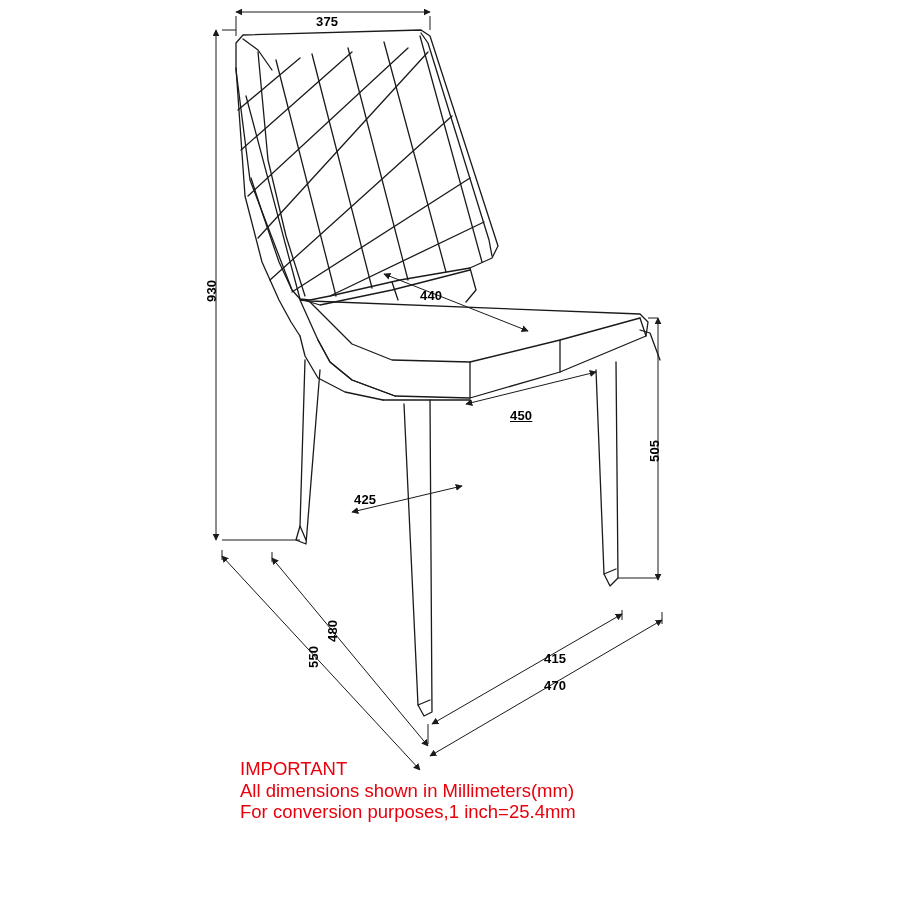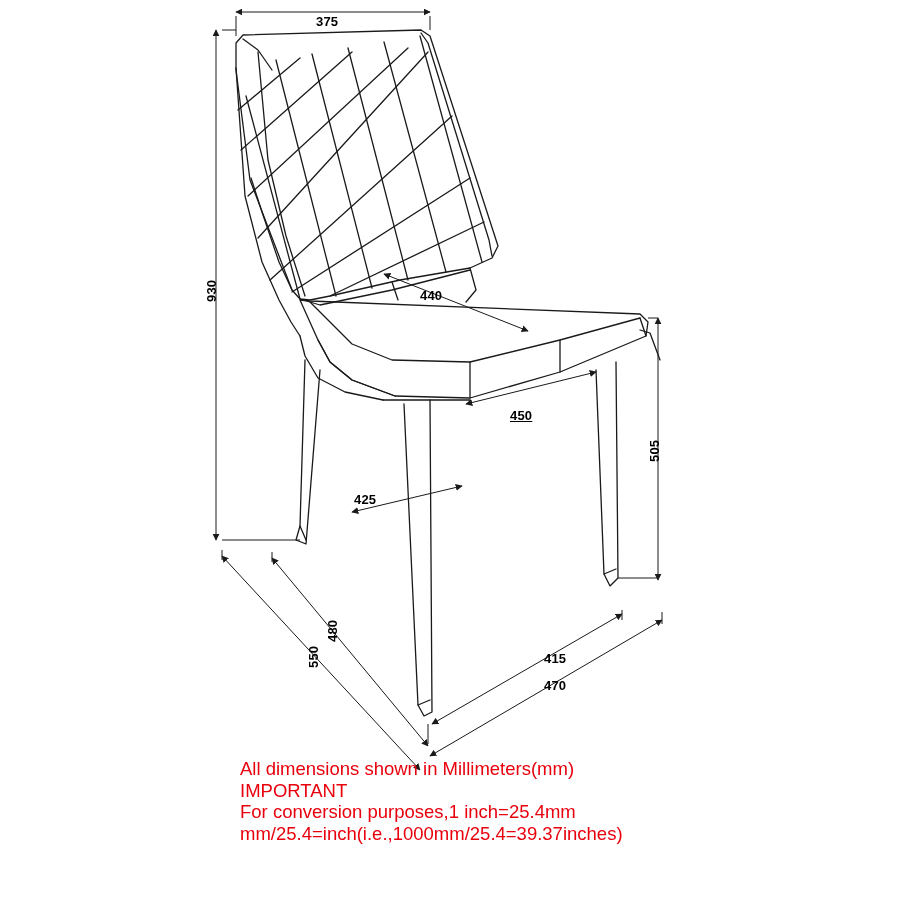--- a/index.html
+++ b/index.html
@@ -169,19 +169,18 @@
 
   <div class="dim-label rot-90" style="left:325px; top:642px;">480</div>
 
   <div class="dim-label rot-90" style="left:306px; top:668px;">550</div>
 
   <div class="dim-label" style="left:544px; top:651px;">415</div>
 
   <div class="dim-label" style="left:528px; top:678px;margin-left:16px;">470</div>
 
   <div id="notes">
+    <span class="note-line">IMPORTANT</span>
     <span class="note-line">All dimensions shown in Millimeters(mm)</span>
-    <span class="note-line">IMPORTANT</span>
     <span class="note-line">For conversion purposes,1 inch=25.4mm</span>
-    <span class="note-line">mm/25.4=inch(i.e.,1000mm/25.4=39.37inches)</span>
   </div>
 
 </div>
 
 </body></html>

